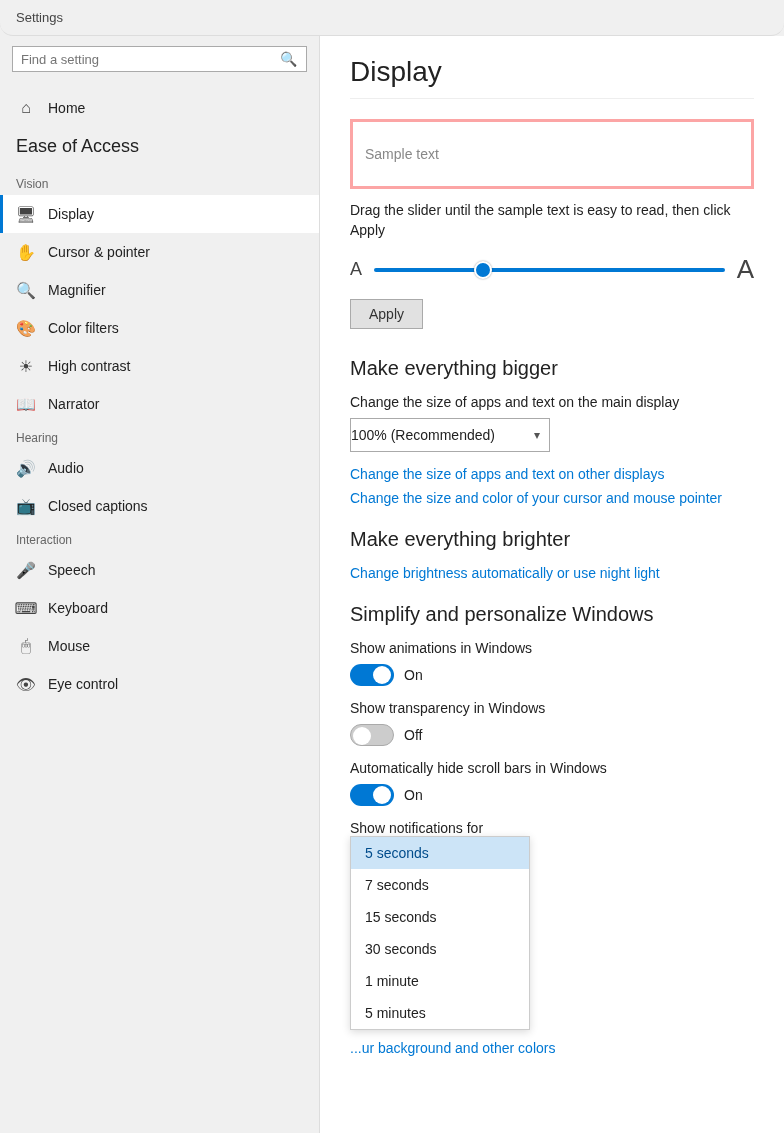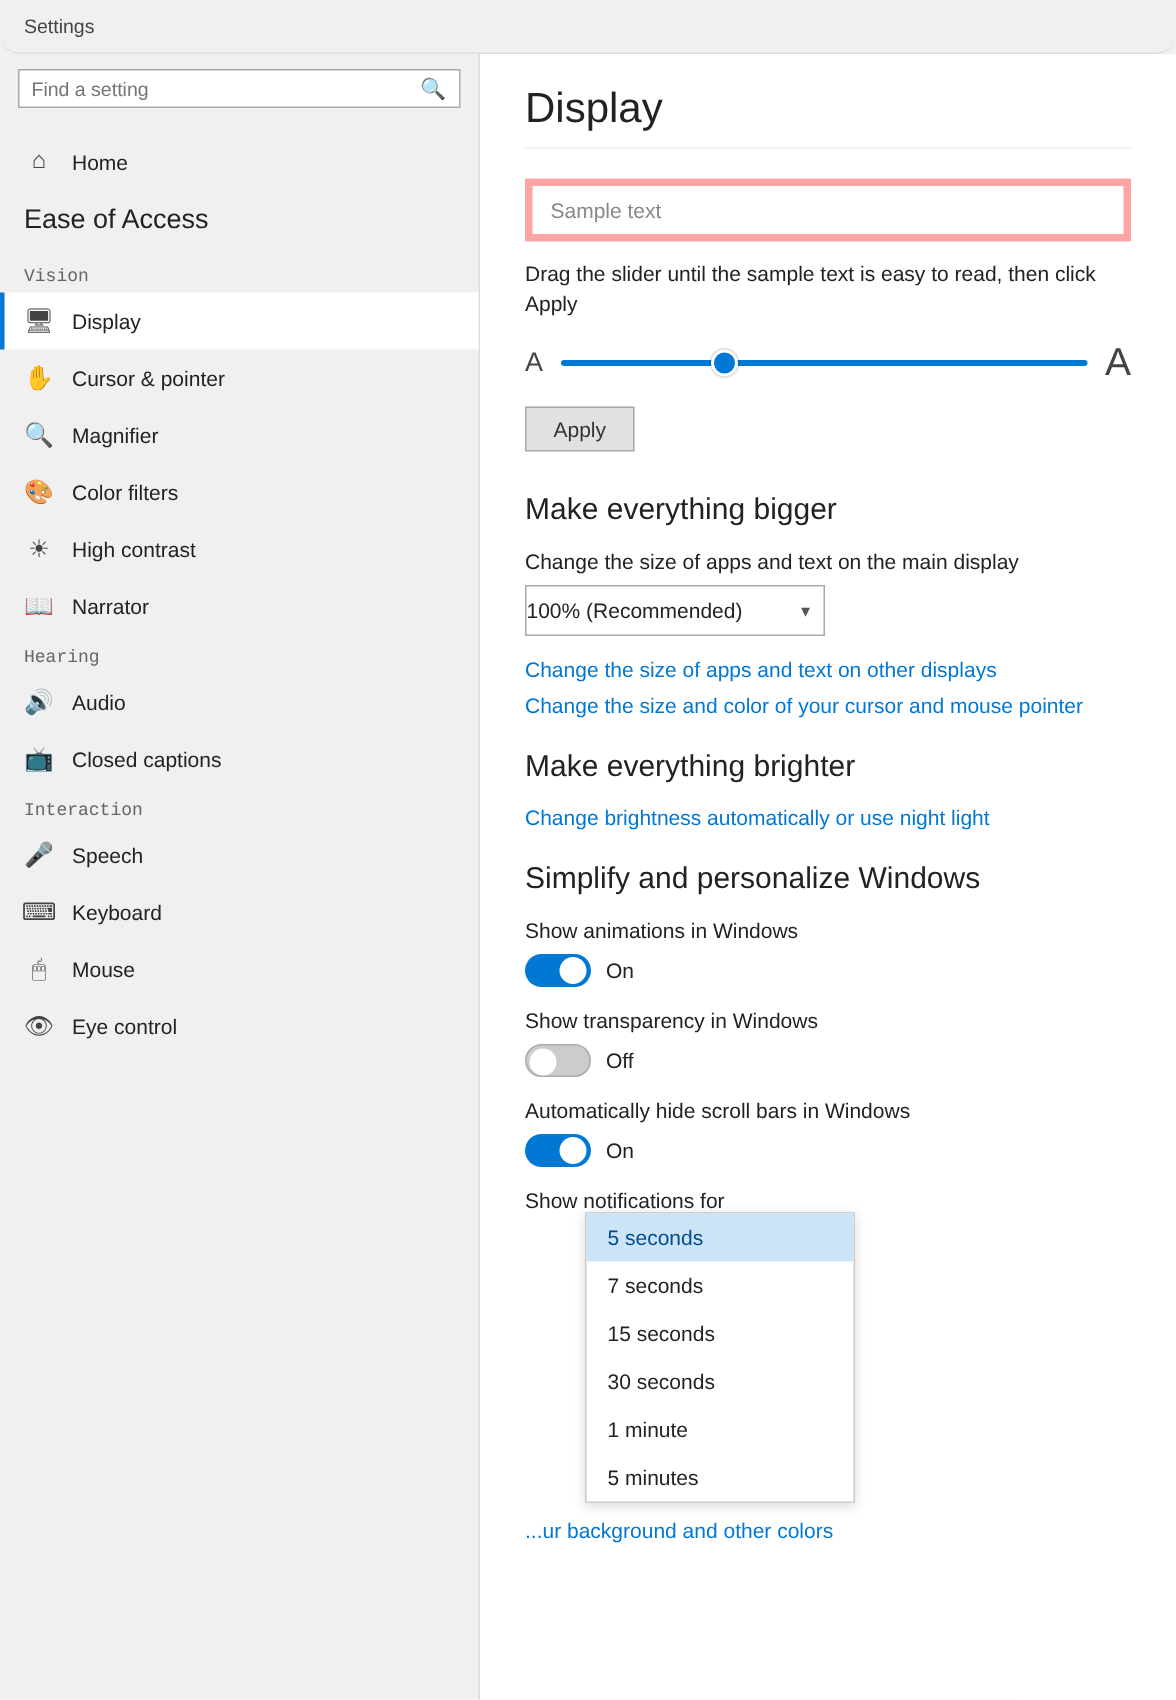--- a/index.html
+++ b/index.html
@@ -58,21 +58,20 @@
     .search-icon-wrap {
       color: #555;
       font-size: 14px;
     }
 
     .section-label {
       font-size: 12px;
       color: #666;
       padding: 8px 16px 4px 16px;
       font-weight: 400;
-      font-family: Liberation Mono, monospace;
     }
 
     .nav-item {
       display: flex;
       align-items: center;
       padding: 9px 16px;
       cursor: pointer;
       color: #222;
       font-size: 14px;
       gap: 12px;
@@ -106,22 +105,22 @@
     .page-title {
       font-size: 28px;
       font-weight: 300;
       color: #222;
       padding: 20px 0 10px 0;
       border-bottom: 1px solid #eee;
       margin-bottom: 20px;
     }
 
     .sample-text-box {
-      border: 5px solid #fca5a5;
-      padding: 8px 12px;
+      border: 3px solid #fca5a5;
+      padding: 24px 12px;
       color: #888;
       margin-bottom: 12px;
       font-size: 14px;
       width: 100%;
     }
 
     .instruction-text {
       font-size: 14px;
       color: #222;
       margin-bottom: 14px;
@@ -287,21 +286,20 @@
       font-size: 14px;
       color: #222;
       margin-bottom: 0;
     }
 
     .dropdown-list {
       border: 1px solid #ccc;
       background: white;
       width: 180px;
       box-shadow: 0 2px 8px rgba(0,0,0,0.15);
-      margin-left: 40px;
     }
 
     .dropdown-list-item {
       padding: 8px 14px;
       font-size: 14px;
       color: #222;
       cursor: pointer;
     }
 
     .dropdown-list-item.selected {

